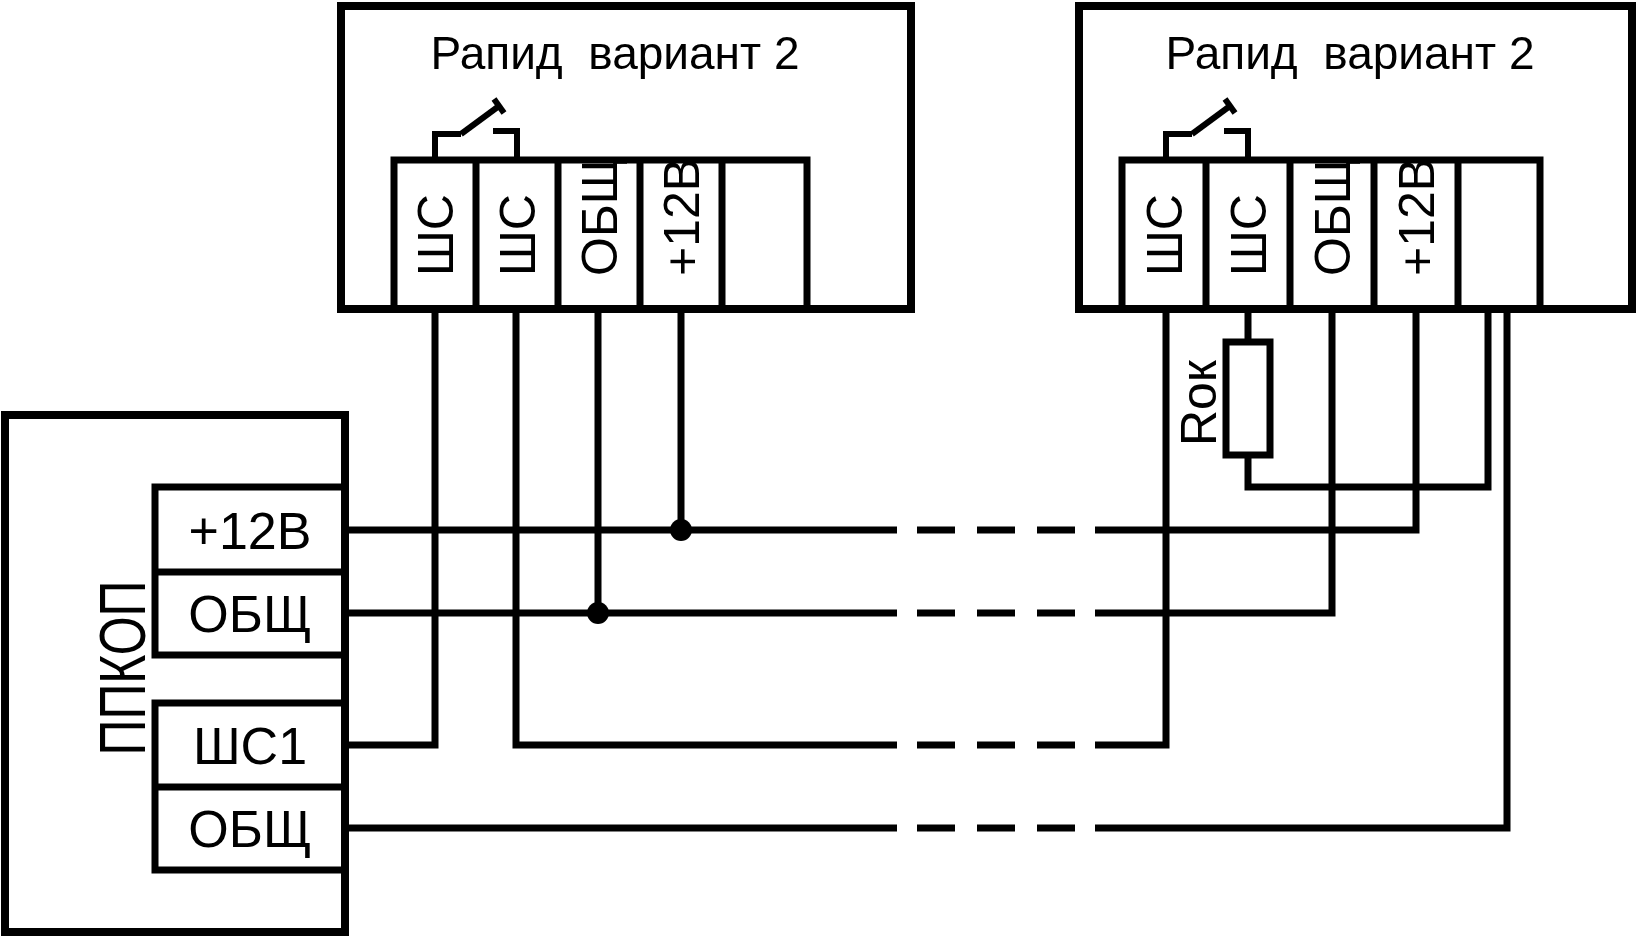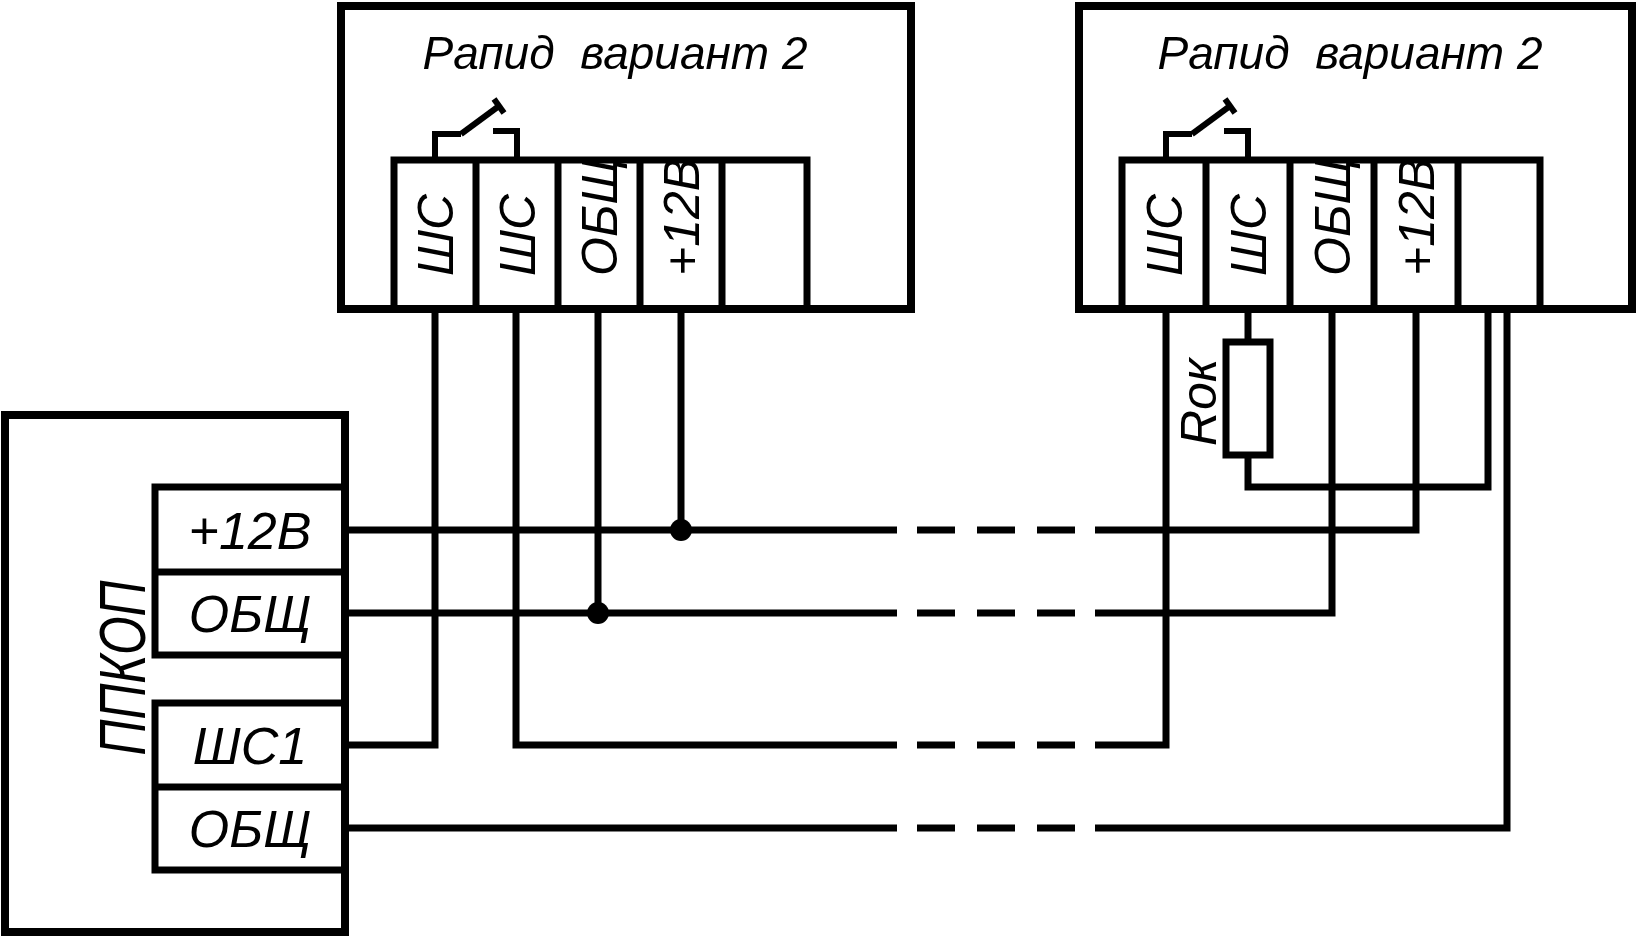--- a/index.html
+++ b/index.html
@@ -6,21 +6,20 @@
     margin: 0;
     padding: 0;
     background: #ffffff;
   }
   .stage {
     position: relative;
     width: 1648px;
     height: 939px;
     background: #ffffff;
     overflow: hidden;
-    font-style: italic;
   }
   svg {
     display: block;
   }
   svg text {
     font-family: "Liberation Sans", "DejaVu Sans", sans-serif;
     white-space: pre;
     stroke: none;
   }
   .t-title  { font-size: 46px; }

